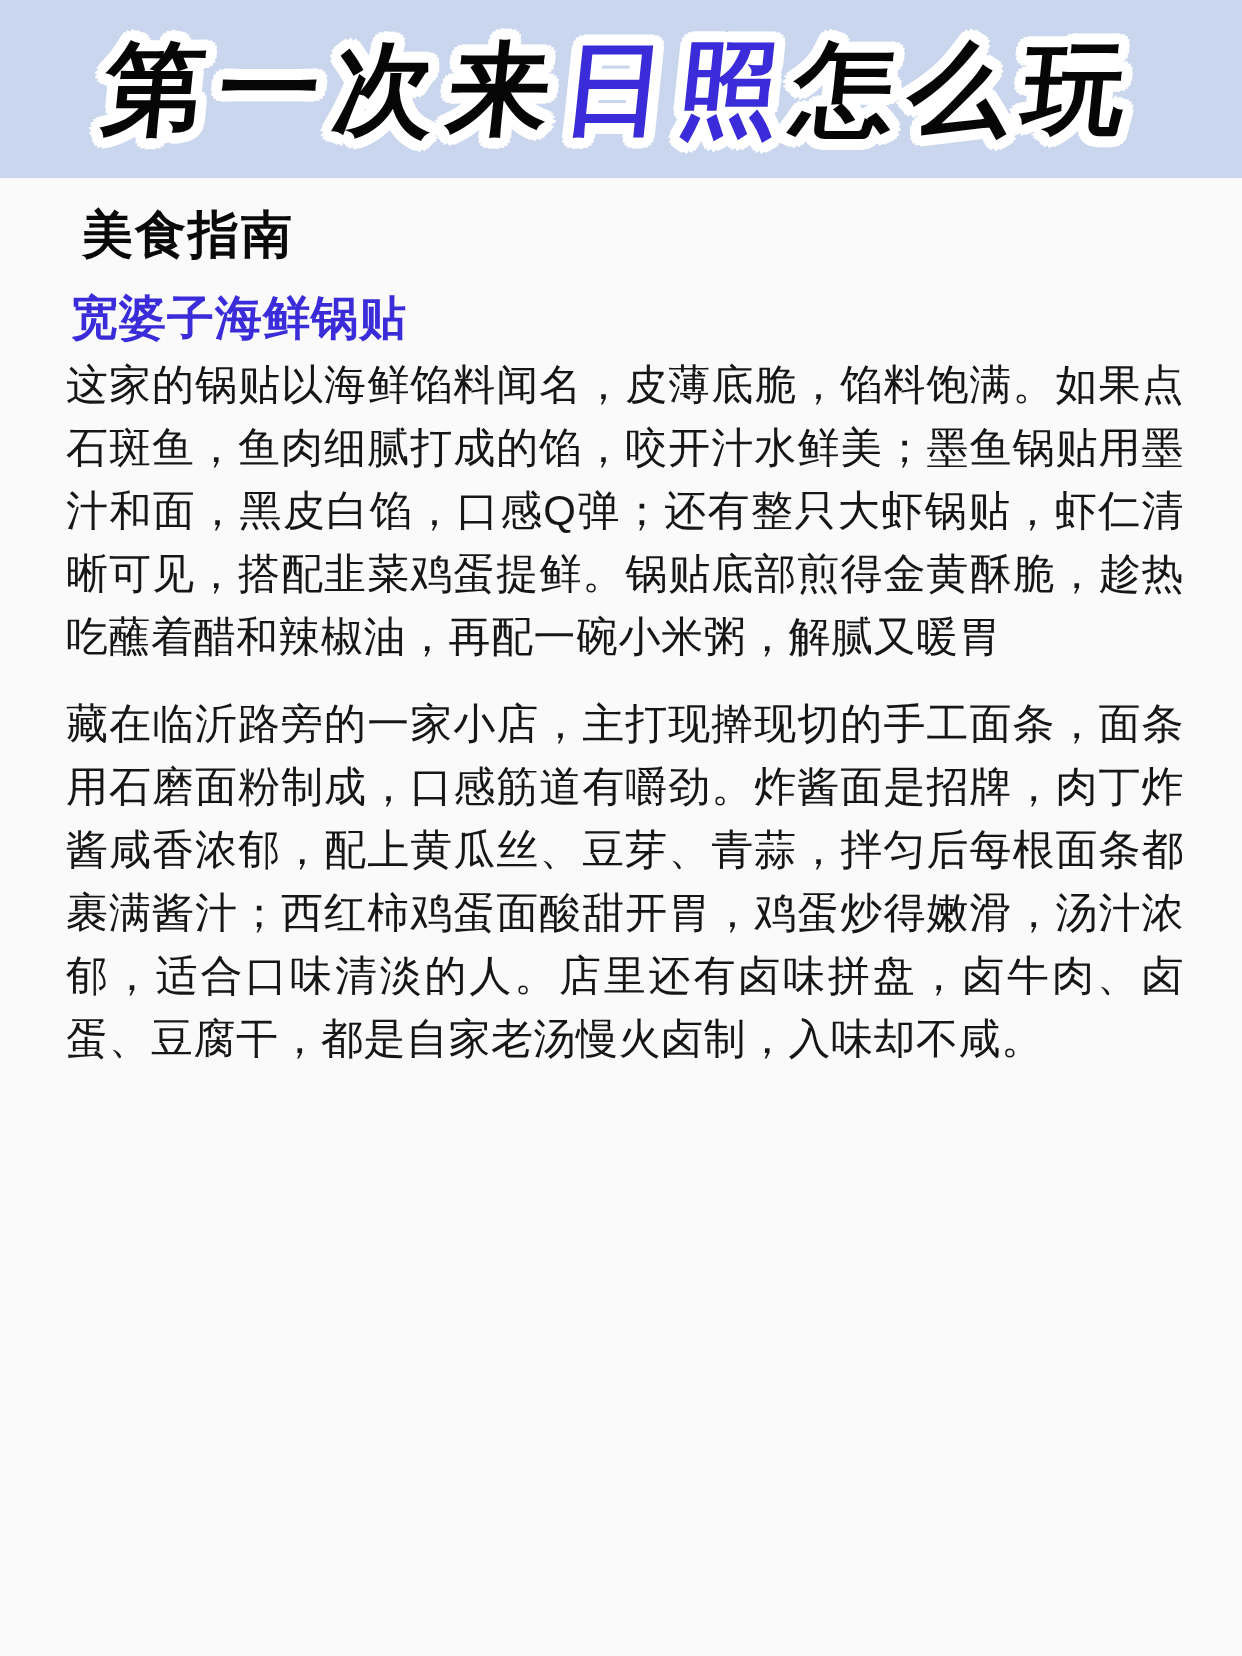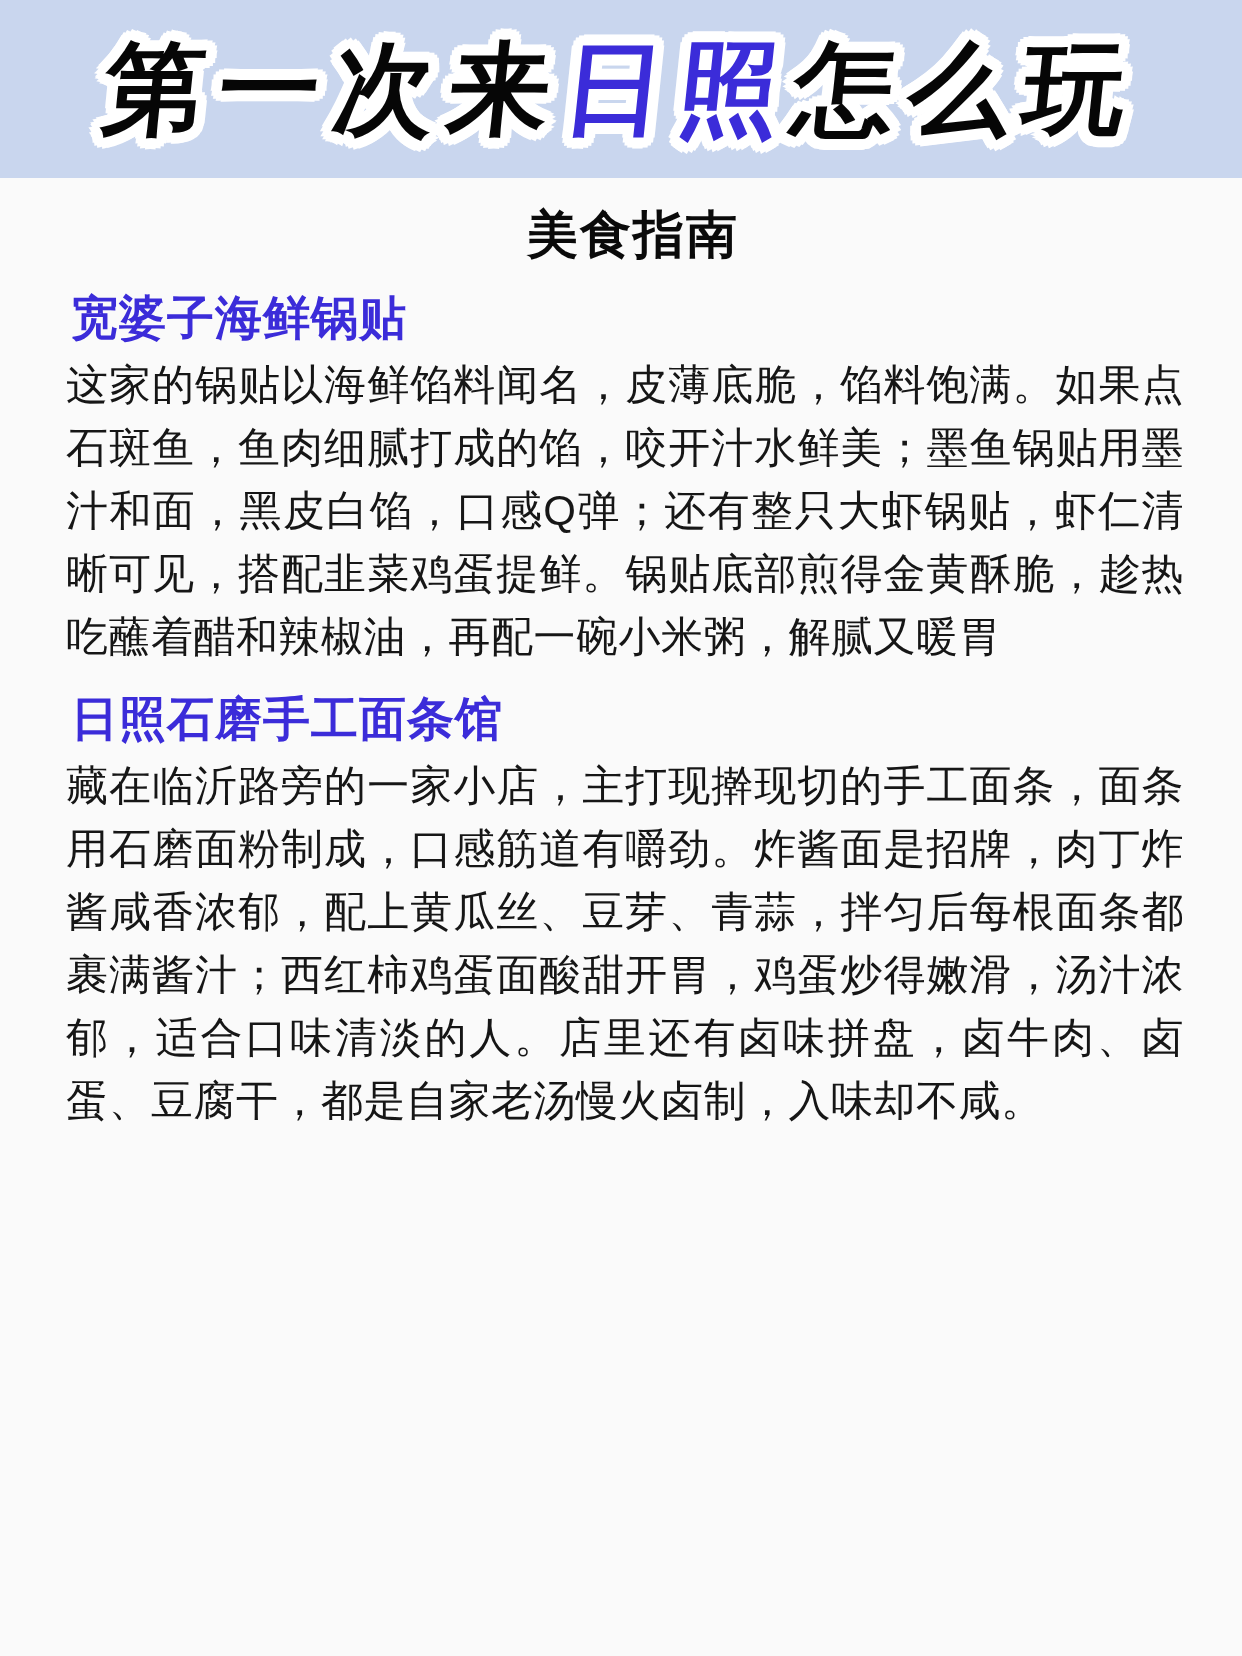--- a/index.html
+++ b/index.html
@@ -60,21 +60,20 @@
     padding: 28px 58px 0 66px;
   }
 
   .section-title {
     font-size: 51px;
     line-height: 57px;
     font-weight: 800;
     color: #0a0a0a;
     margin: 0 0 28px 16px;
     letter-spacing: 2px;
-    text-align: center;
   }
 
   .entry + .entry { margin-top: 24px; }
 
   .entry-name {
     font-size: 47px;
     line-height: 54px;
     font-weight: 800;
     color: #3b2cd9;
     margin: 0 0 8px 5px;
@@ -103,18 +102,17 @@
 
     <h2 class="section-title">美食指南</h2>
 
 
     <section class="entry">
       <h3 class="entry-name">宽婆子海鲜锅贴</h3>
       <p class="entry-desc">这家的锅贴以海鲜馅料闻名，皮薄底脆，馅料饱满。如果点石斑鱼，鱼肉细腻打成的馅，咬开汁水鲜美；墨鱼锅贴用墨汁和面，黑皮白馅，口感Q弹；还有整只大虾锅贴，虾仁清晰可见，搭配韭菜鸡蛋提鲜。锅贴底部煎得金黄酥脆，趁热吃蘸着醋和辣椒油，再配一碗小米粥，解腻又暖胃</p>
     </section>
 
     <section class="entry">
-      <h3 class="entry-name">日照石磨手工面条馆</h3>
       <p class="entry-desc">藏在临沂路旁的一家小店，主打现擀现切的手工面条，面条用石磨面粉制成，口感筋道有嚼劲。炸酱面是招牌，肉丁炸酱咸香浓郁，配上黄瓜丝、豆芽、青蒜，拌匀后每根面条都裹满酱汁；西红柿鸡蛋面酸甜开胃，鸡蛋炒得嫩滑，汤汁浓郁，适合口味清淡的人。店里还有卤味拼盘，卤牛肉、卤蛋、豆腐干，都是自家老汤慢火卤制，入味却不咸。</p>
     </section>
 
   </main>
 </div>
 
 </body></html>

